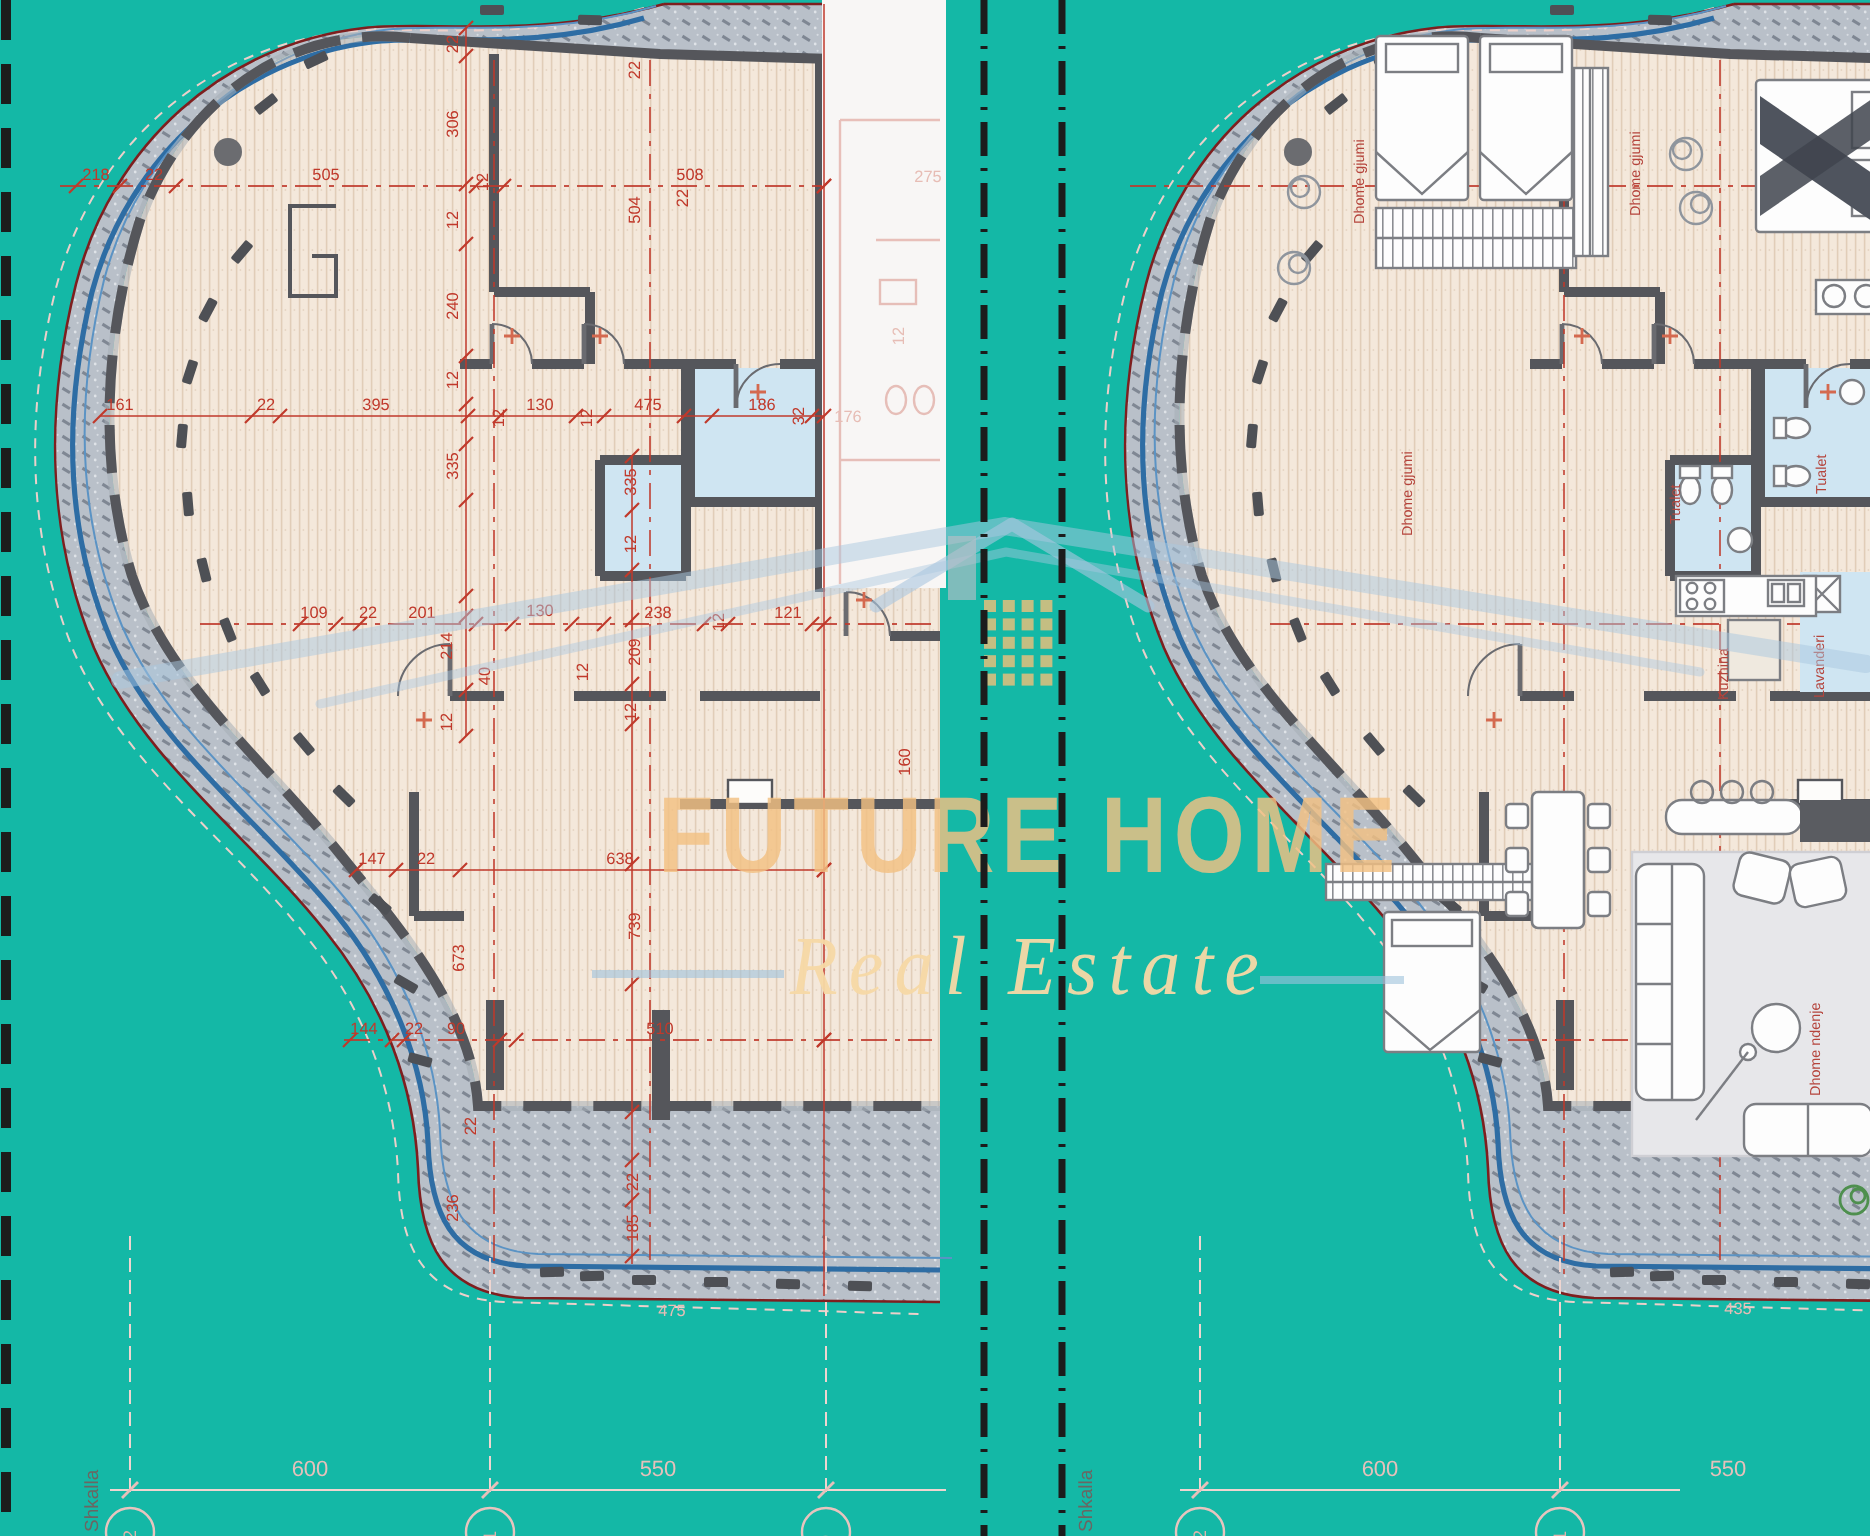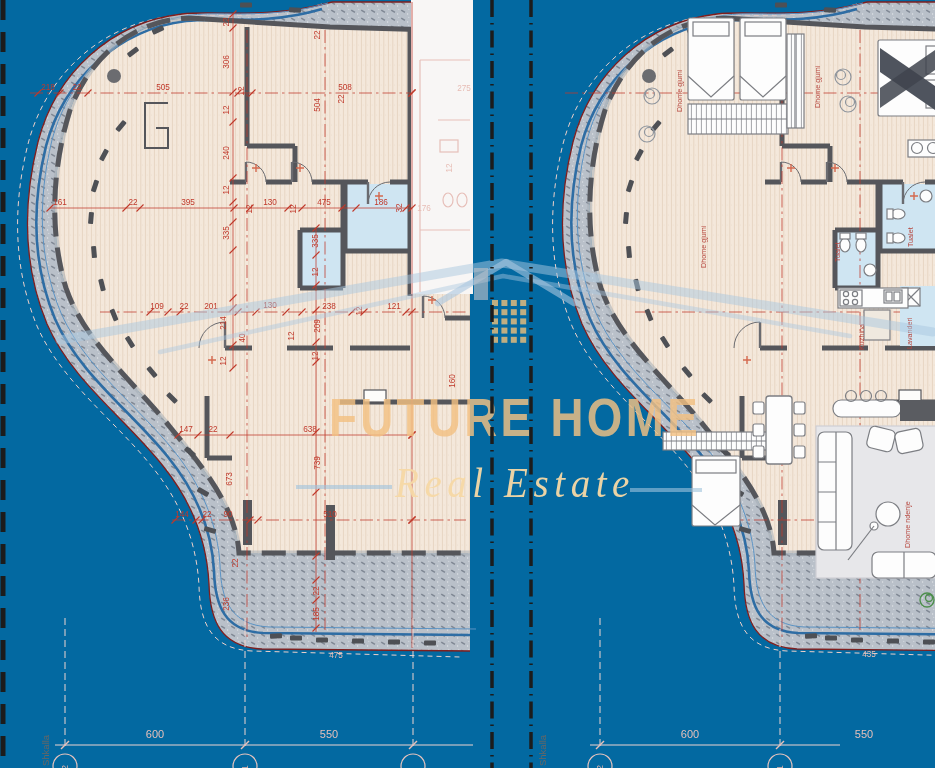--- a/index.html
+++ b/index.html
@@ -1,16 +1,16 @@
 <!DOCTYPE html>
 <html><head>
 <meta charset="utf-8">
 <style>
   html,body{margin:0;padding:0;background:#e9e7e5;}
-  .stage{position:relative;width:935px;height:768px;background:#0369a1;overflow:hidden;
+  .stage{position:relative;width:935px;height:768px;background:#14b8a6;overflow:hidden;
          font-family:"Liberation Sans",sans-serif;}
   svg{display:block}
   text{user-select:none}
   .dim{font:8.2px "Liberation Sans",sans-serif; fill:#c0392b;}
   .dimGhost{font:8.2px "Liberation Sans",sans-serif; fill:#e7bdb5;}
   .room{font:7.2px "Liberation Sans",sans-serif; fill:#b5443c;}
   .gridlab{font:11px "Liberation Sans",sans-serif; fill:#e6c0ba;}
   .bub{font:9px "Liberation Sans",sans-serif; fill:#e0b3ab;}
   .shk{font:9.5px "Liberation Sans",sans-serif; fill:#6b6662;}
   .brand{font:bold 54px "Liberation Sans",sans-serif; fill:#f3c183; opacity:.82; letter-spacing:4px;}

